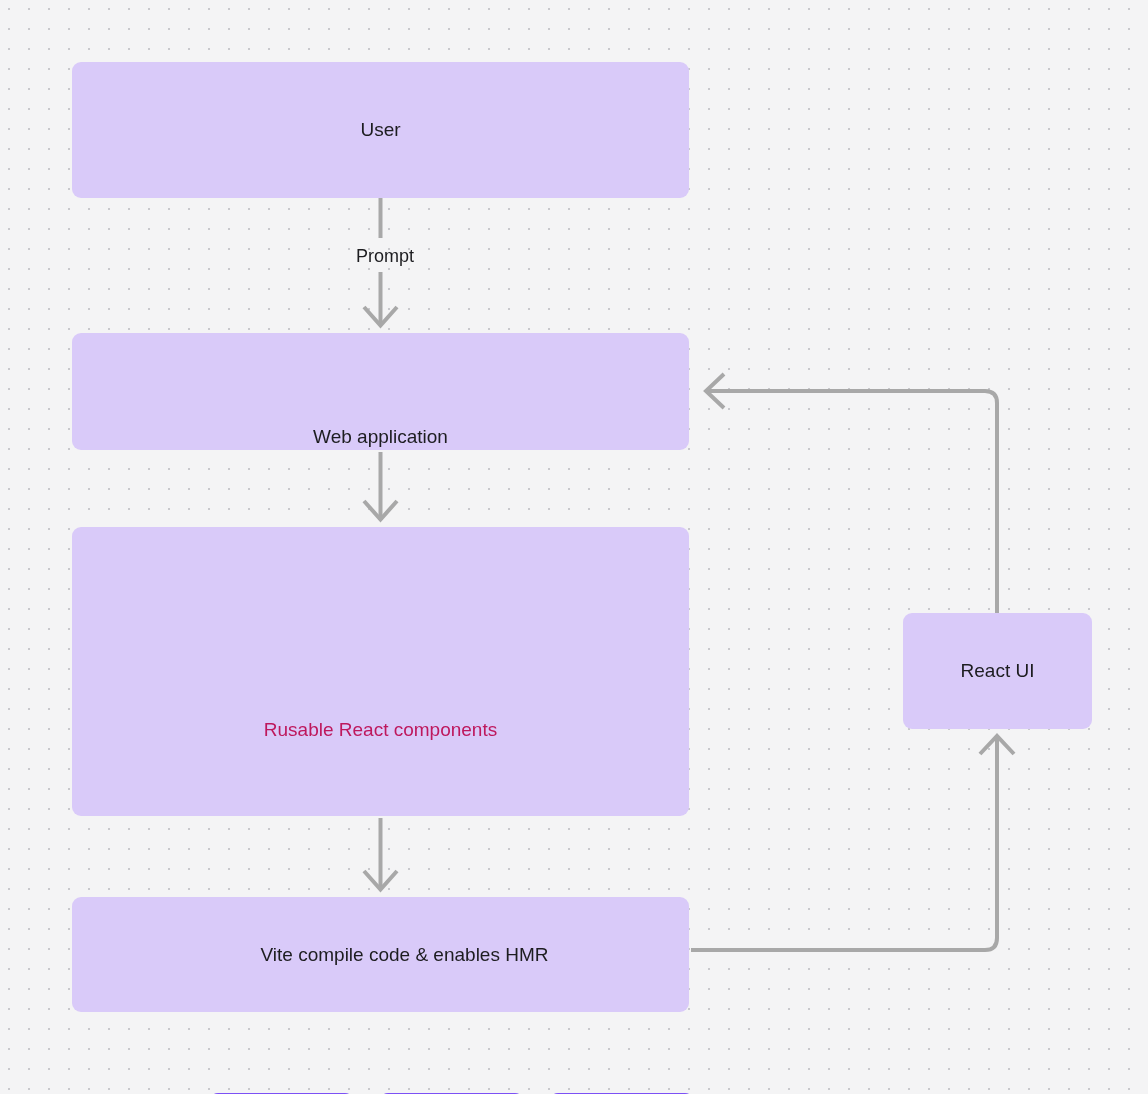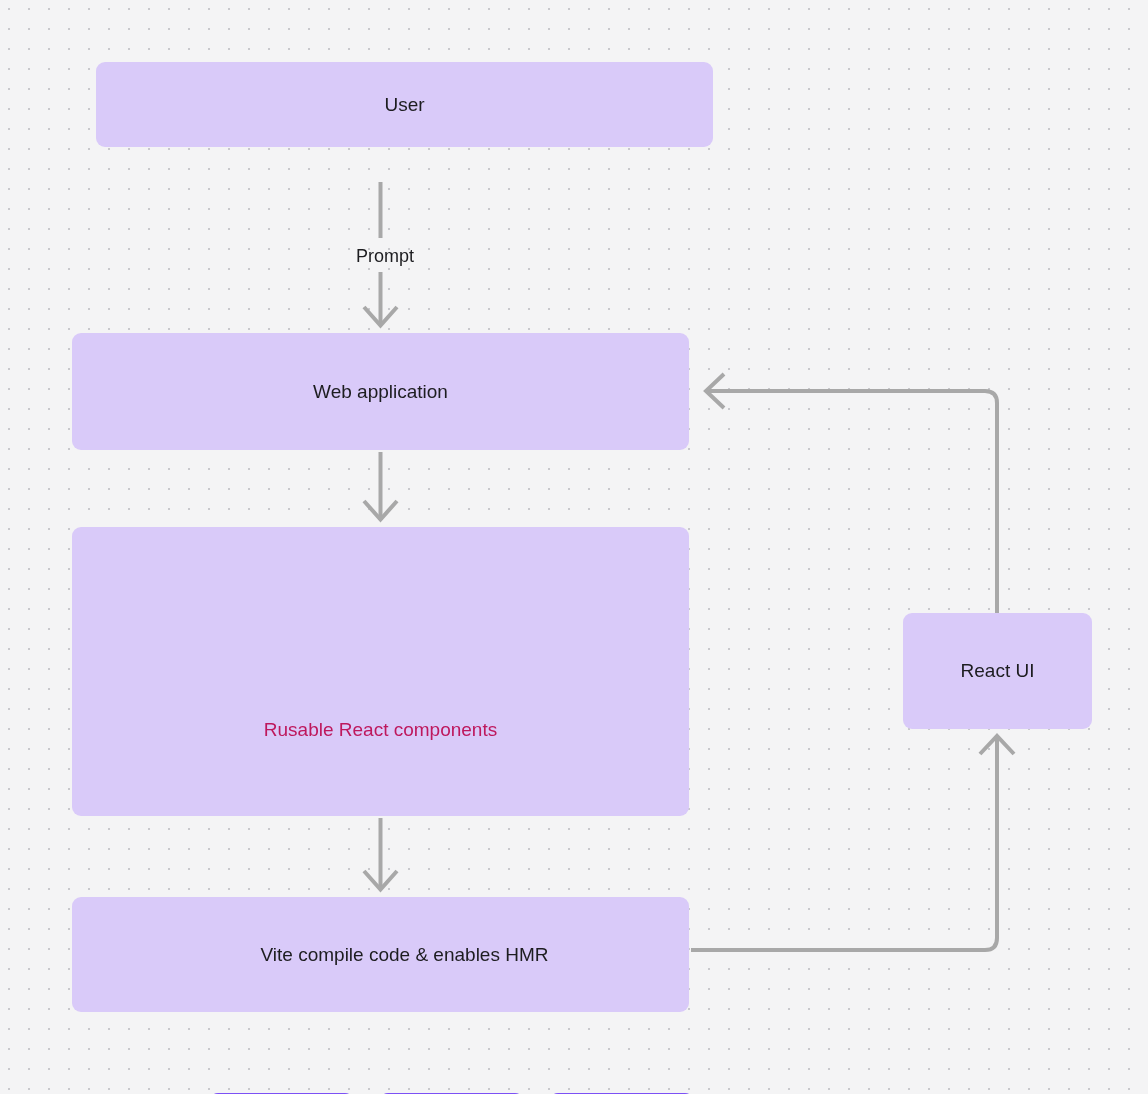--- a/index.html
+++ b/index.html
@@ -48,22 +48,22 @@
     line-height: 1.55;
     display: flex;
     align-items: center;
     justify-content: center;
     text-align: center;
     position: absolute;
     white-space: pre-line;
   }
 
   
-  #node-user        { left: 72px;  top: 62px;  width: 617px; height: 85px; margin-left: 24px; }
-  #node-web-app     { left: 72px;  top: 333px; width: 617px; height: 117px; }
+  #node-user        { left: 72px;  top: 62px;  width: 617px; height: 136px; }
+  #node-web-app     { left: 72px;  top: 333px; width: 617px; height: 117px; align-items: flex-end; }
   #node-webapp-group{ left: 72px;  top: 527px; width: 617px; height: 289px; }
   #node-vite        { left: 72px;  top: 897px; width: 617px; height: 115px; padding-left: 48px; }
   #node-render-ui   { left: 903px; top: 613px; width: 189px; height: 116px; }
 
   #node-html { left: 137px; top: 566px; width: 145px; height: 104px; }
   #node-css  { left: 307px; top: 566px; width: 145px; height: 104px; }
   #node-js   { left: 477px; top: 566px; width: 145px; height: 104px; }
 
   .group-label {
     position: absolute;

